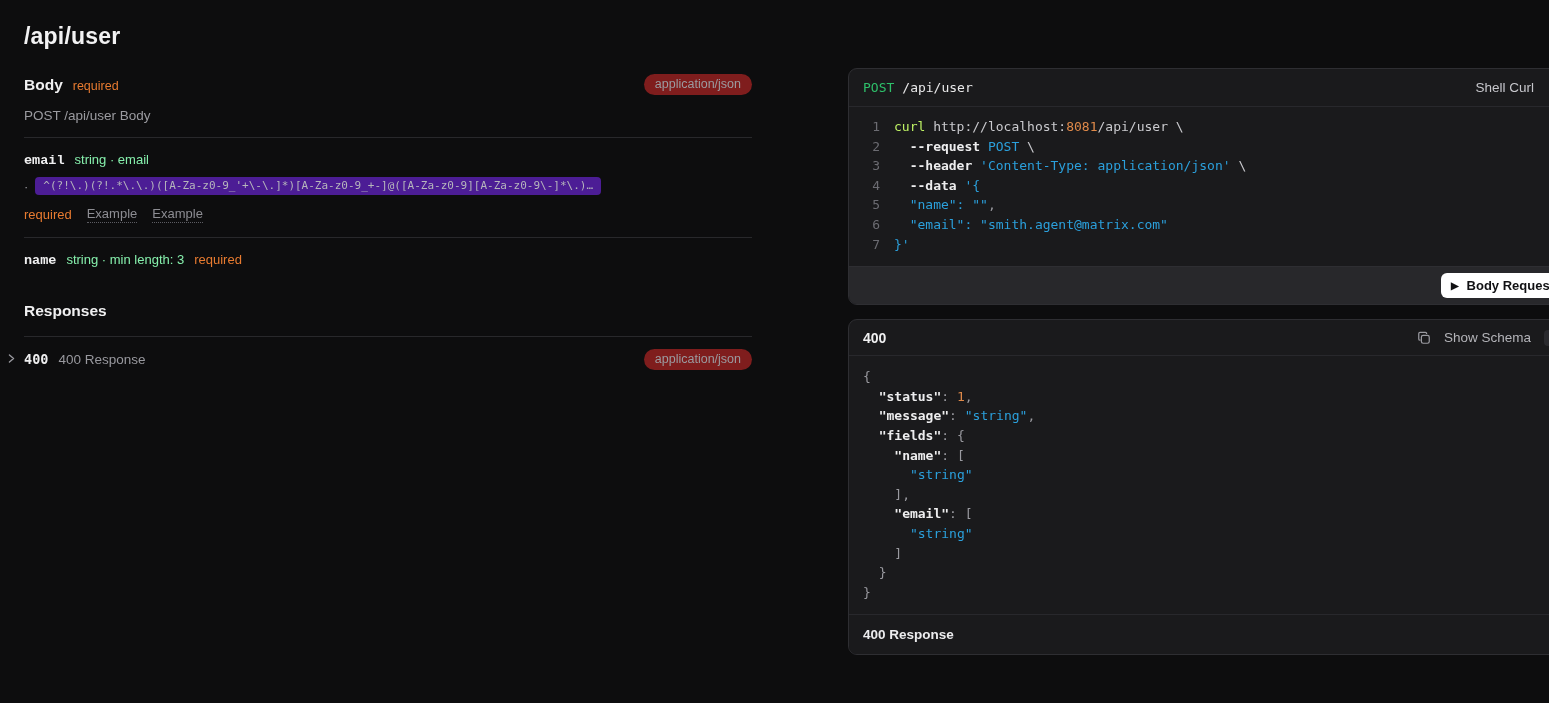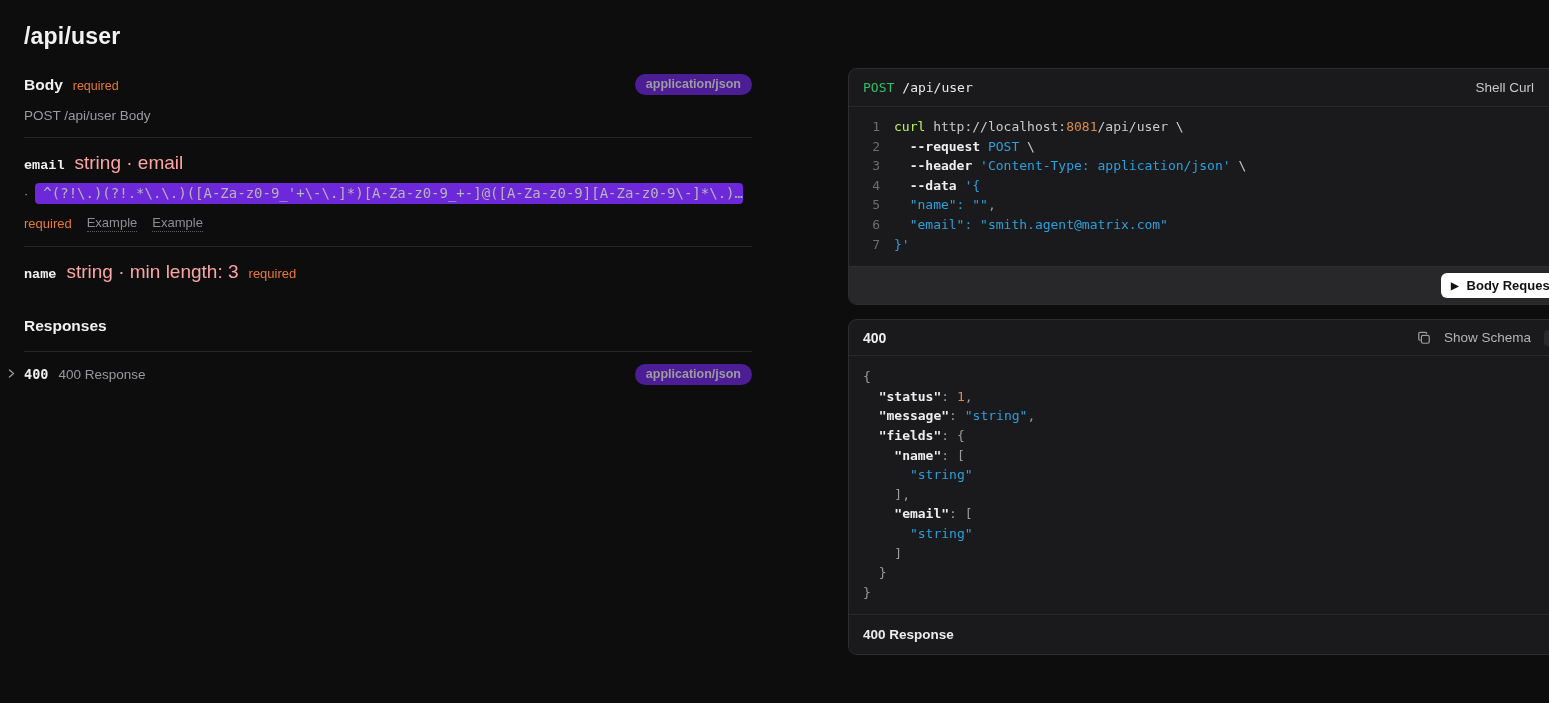--- a/index.html
+++ b/index.html
@@ -12,34 +12,34 @@
 
   
   .left-col { position:absolute; left:24px; top:0; width:728px; }
   .page-title { margin-top:23px; font-size:23px; font-weight:700; color:#f2f2f3; letter-spacing:.2px; }
 
   .sect-head { display:flex; justify-content:space-between; align-items:center; margin-top:24px; }
   .sect-head-left { display:flex; align-items:baseline; gap:10px; }
   .h2 { font-size:15.5px; font-weight:700; color:#f0f0f1; }
   .req { color:#e87b30; font-size:12.5px; }
   .chip {
-    background:#4c1d95; color:#9b9ba0; font-size:12.5px;
-    padding:3px 11px 4px; border-radius:12px; white-space:nowrap;font-weight:bold;
+    background:#7f1d1d; color:#9b9ba0; font-size:12.5px;
+    padding:3px 11px 4px; border-radius:12px; white-space:nowrap;
   }
   .subtitle { margin-top:13px; font-size:13.5px; color:#9b9ba0; }
   .divider { height:1px; background:#28282b; margin-top:14px; }
 
   .prop-row1 { margin-top:14px; display:flex; align-items:baseline; gap:10px; }
   .prop-name { font-family:Liberation Mono, monospace; font-weight:700; font-size:13.5px; color:#f0f0f1; }
-  .prop-meta { font-size:19px; color:#fca5a5;text-align:center; }
+  .prop-meta { font-size:13px; color:#86efac;text-align:center; }
   .prop-row2 { margin-top:9px; display:flex; align-items:center; gap:7px; }
   .pattern-dot { color:#98989e; font-size:13px; }
   .pattern-chip {
-    font-family:"DejaVu Sans Mono", monospace; font-size:14px; color:#b6b6bc;
-    background:#6d28d9; border-radius:4px; padding:2px 8px 3px;
+    font-family:"DejaVu Sans Mono", monospace; font-size:11px; color:#b6b6bc;
+    background:#4c1d95; border-radius:4px; padding:2px 8px 3px;
     white-space:nowrap; max-width:708px; overflow:hidden;
   }
   .prop-row3 { margin-top:11px; display:flex; align-items:center; gap:15px; }
   .req-sm { color:#e87b30; font-size:13px; }
   .example { color:#8d8d93; font-size:13px; border-bottom:1px dotted #5c5c62; padding-bottom:1px; cursor:pointer; }
 
   .responses-h { margin-top:34px; font-size:15.5px; font-weight:700; color:#f0f0f1; }
   .responses-h + .divider { margin-top:16px; }
   .resp-row { position:relative; display:flex; align-items:center; height:44px; cursor:pointer; }
   .resp-chevron { position:absolute; left:-18px; top:16px; width:11px; height:11px; color:#9a9aa0; }

